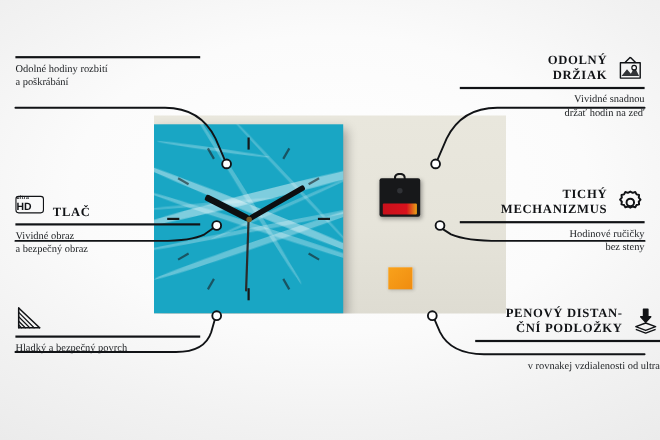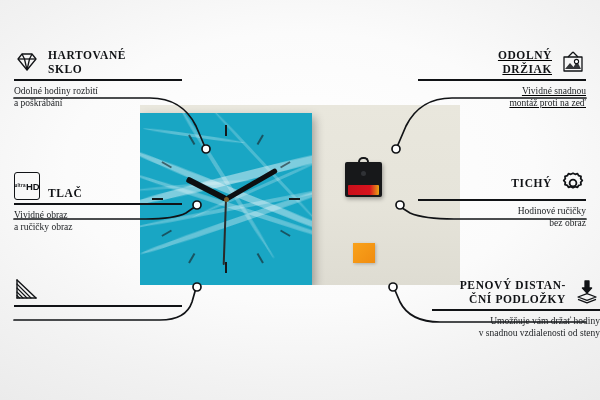--- a/index.html
+++ b/index.html
@@ -140,37 +140,37 @@
     font-size: 9.5px;
     line-height: 12px;
     color: #1a1d20;
   }
   .feature.right .f-sub { text-align: right; }
 
   .ico { width: 26px; height: 26px; flex: 0 0 26px; }
   .ico svg { display: block; width: 26px; height: 26px; }
 
   .hdbox {
-    width: 26px; height: 28px; flex: 0 0 26px;
+    width: 26px; height: 16px; flex: 0 0 26px;
     border: 1.6px solid #111316;
     border-radius: 3px;
-    display: flex; flex-direction: row;
-    align-items: center; justify-content: center;
+    display: flex; flex-direction: column;
+    align-items: flex-start; justify-content: center;
     line-height: 1;
   }
   .hdbox .u { font-size: 4.6px; font-weight: bold; letter-spacing: .3px; color:#111316;
               font-family:"Liberation Sans", sans-serif; }
   .hdbox .h { font-size: 9.5px; font-weight: bold; color:#111316;
               font-family:"Liberation Sans", sans-serif; margin-top:1px; }
 
   
   #feat-glass  { left: 14px;  top: 48px; }
   #feat-print  { left: 14px;  top: 172px; }
   #feat-edges  { left: 14px;  top: 276px; }
-  #feat-holder { left: 418px; top: 48px; text-decoration: underline; }
+  #feat-holder { left: 418px; top: 48px; }
   #feat-mech   { left: 418px; top: 170px; }
   #feat-foam   { left: 432px; top: 278px; }
 
   
   #wires { position: absolute; inset: 0; width: 600px; height: 400px; }
 </style>
 </head>
 <body>
 
 <div id="stage">
@@ -235,36 +235,20 @@
       <circle cx="206" cy="149" r="4"></circle>
       <circle cx="197" cy="205" r="4"></circle>
       <circle cx="197" cy="287" r="4"></circle>
       <circle cx="396" cy="149" r="4"></circle>
       <circle cx="400" cy="205" r="4"></circle>
       <circle cx="393" cy="287" r="4"></circle>
     </g>
   </svg>
 
   <div class="feature left" id="feat-glass">
-    <div class="head">
-      <span class="ico">
-        <svg viewBox="0 0 26 26">
-            <g fill="none" stroke="#111316" stroke-width="1.3" stroke-linejoin="round">
-          <path d="M4 10 L8 5 L18 5 L22 10 L13 21 Z"></path>
-          <path d="M4 10 H22"></path>
-              <path d="M8 5 L10.5 10 L13 21"></path>
-              <path d="M18 5 L15.5 10 L13 21"></path>
-        </g>
-          </svg>
-      </span>
-      <span class="f-title">
-        <span>HARTOVANÉ</span><br>
-        <span>SKLO</span>
-      </span>
-    </div>
     <div class="rule"></div>
     <div class="f-sub">
       <span>Odolné hodiny rozbití</span><br>
       <span>a poškrábání</span>
     </div>
   </div>
 
   <div class="feature left" id="feat-print">
     <div class="head">
       <span class="hdbox">
@@ -272,41 +256,44 @@
         <span class="h">HD</span>
       </span>
       <span class="f-title">
         <br>
         <span>TLAČ</span>
       </span>
     </div>
     <div class="rule"></div>
     <div class="f-sub">
       <span>Vividné obraz</span><br>
-      <span>a ručičky obraz</span>
+      <span>a bezpečný obraz</span>
     </div>
   </div>
 
   <div class="feature left" id="feat-edges">
     <div class="head">
       <span class="ico">
         <svg viewBox="0 0 26 26">
             <g stroke="#111316" stroke-width="1.4" stroke-linecap="round">
           <path d="M3 4 L22 22"></path>
               <path d="M3 4 L3 22"></path>
               <path d="M3 22 L22 22"></path>
           <path d="M3 8 L17 22" stroke-width="1.1"></path>
               <path d="M3 12 L13 22" stroke-width="1.1"></path>
           <path d="M3 16 L9 22" stroke-width="1.1"></path>
               <path d="M3 19.5 L5.5 22" stroke-width="1.1"></path>
         </g>
           </svg>
       </span>
     </div>
     <div class="rule"></div>
+    <div class="f-sub">
+      <span>Hladký a bezpečný povrch</span>
+    </div>
   </div>
 
   <div class="feature right" id="feat-holder">
     <div class="head">
       <span class="f-title">
         <span>ODOLNÝ</span><br>
         <span>DRŽIAK</span>
       </span>
       <span class="ico">
         <svg viewBox="0 0 26 26">
@@ -315,42 +302,43 @@
           <rect x="4" y="8" width="18" height="14"></rect>
           <path d="M5 20 L10 14 L13.5 18 L17 12 L21 20 Z" fill="#111316" stroke="none" opacity=".85"></path>
           <circle cx="16.5" cy="12.5" r="2.1" fill="#ffffff" stroke="#111316" stroke-width="1.1"></circle>
         </g>
           </svg>
       </span>
     </div>
     <div class="rule"></div>
     <div class="f-sub">
       <span>Vividné snadnou</span><br>
-      <span>montáž proti na zeď</span>
+      <span>držať hodin na zeď</span>
     </div>
   </div>
 
   <div class="feature right" id="feat-mech">
     <div class="head">
       <span class="f-title">
         <span>TICHÝ</span><br>
+        <span>MECHANIZMUS</span>
       </span>
       <span class="ico">
         <svg viewBox="0 0 26 26">
             <g fill="none" stroke="#111316" stroke-width="1.8" stroke-linejoin="round">
           <path d="M13 3.2 l2.2 1.1 2.3-.7 1.2 2.1 2.3 .6 -.3 2.4 1.6 1.8 -1.6 1.8 .3 2.4 -2.3 .6 -1.2 2.1 -2.3-.7 -2.2 1.1 -2.2-1.1 -2.3 .7 -1.2-2.1 -2.3-.6 .3-2.4 -1.6-1.8 1.6-1.8 -.3-2.4 2.3-.6 1.2-2.1 2.3 .7 Z"></path>
           <circle cx="13" cy="13" r="3.4"></circle>
         </g>
           </svg>
       </span>
     </div>
     <div class="rule"></div>
     <div class="f-sub">
       <span>Hodinové ručičky</span><br>
-      <span>bez obraz</span>
+      <span>bez steny</span>
     </div>
   </div>
 
   <div class="feature right" id="feat-foam">
     <div class="head">
       <span class="f-title">
         <span>PENOVÝ DISTAN-</span><br>
         <span>ČNÍ PODLOŽKY</span>
       </span>
       <span class="ico">
@@ -358,18 +346,18 @@
             <g fill="none" stroke="#111316" stroke-width="1.3" stroke-linejoin="round">
           <path d="M11 2 h4 v7 h2.6 L13 14 L8.4 9 H11 Z" fill="#111316"></path>
           <path d="M13 14.6 L22 18 L13 21.4 L4 18 Z"></path>
           <path d="M4 20.4 L13 23.8 L22 20.4"></path>
         </g>
           </svg>
       </span>
     </div>
     <div class="rule"></div>
     <div class="f-sub">
-      <span>Umožňuje vám držať hodiny</span><br>
-      <span>v snadnou vzdialenosti od steny</span>
+      <br>
+      <span>v rovnakej vzdialenosti od ultra</span>
     </div>
   </div>
 
 </div>
 
 </body></html>

